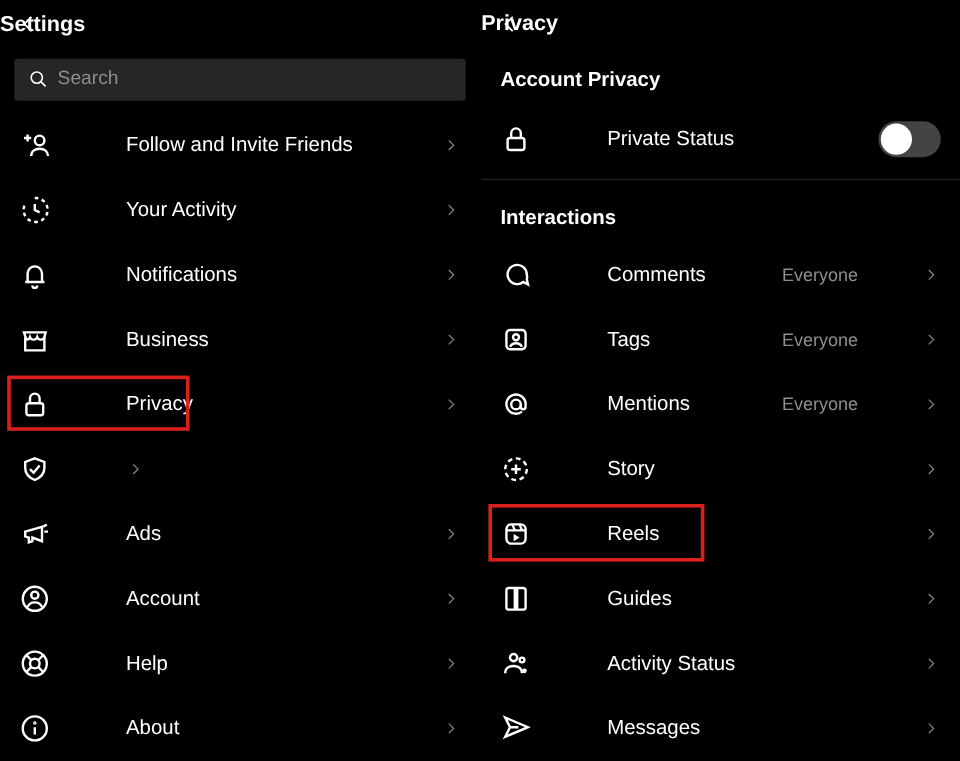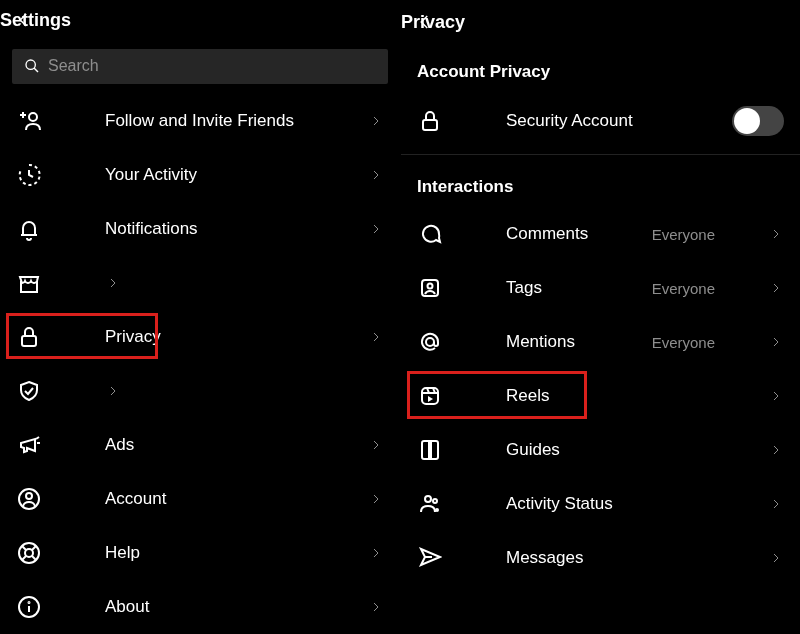--- a/index.html
+++ b/index.html
@@ -202,20 +202,21 @@
         </span>
     </div>
 
     <div class="row">
       <span class="icon">
         <svg width="24" height="24" viewBox="0 0 24 24">
             <path d="M4 10V21H20V10"></path>
             <path d="M3 6h18l-1 4a3 3 0 0 1-3 2 3 3 0 0 1-3-2 3 3 0 0 1-3 2 3 3 0 0 1-3-2 3 3 0 0 1-3 2L3 6z"></path>
           </svg>
       </span>
+      <span class="label">Business</span>
       <span class="chev">
           <svg width="12" height="12" viewBox="0 0 24 24">
             <polyline points="8 4 16 12 8 20"></polyline>
           </svg>
         </span>
     </div>
 
     <div class="row" style="position:relative">
       <span class="icon">
         <svg width="24" height="24" viewBox="0 0 24 24">
@@ -328,21 +329,21 @@
 
   <div class="section-title">Account Privacy</div>
 
   <div class="row">
     <span class="icon">
       <svg width="24" height="24" viewBox="0 0 24 24">
           <rect x="5" y="11" width="14" height="10" rx="2"></rect>
           <path d="M8 11V7a4 4 0 0 1 8 0v4"></path>
         </svg>
     </span>
-    <span class="label">Security Account</span>
+    <span class="label">Private Status</span>
     <div class="toggle">
       <div class="knob"></div>
     </div>
   </div>
 
   <div class="hr"></div>
 
   <div class="section-title">Interactions</div>
 
   <div class="list">
@@ -388,20 +389,35 @@
       </span>
       <span class="label">Mentions</span>
       <span class="value">Everyone</span>
       <span class="chev">
           <svg width="12" height="12" viewBox="0 0 24 24">
             <polyline points="8 4 16 12 8 20"></polyline>
           </svg>
         </span>
     </div>
 
+    <div class="row">
+      <span class="icon">
+        <svg width="24" height="24" viewBox="0 0 24 24">
+            <circle cx="12" cy="12" r="9" stroke-dasharray="4 3"></circle>
+            <line x1="12" y1="8" x2="12" y2="16"></line>
+            <line x1="8" y1="12" x2="16" y2="12"></line>
+          </svg>
+      </span>
+      <span class="label">Story</span>
+      <span class="chev">
+          <svg width="12" height="12" viewBox="0 0 24 24">
+            <polyline points="8 4 16 12 8 20"></polyline>
+          </svg>
+        </span>
+    </div>
 
     <div class="row" style="position:relative">
       <span class="icon">
         <svg width="24" height="24" viewBox="0 0 24 24">
             <rect x="4" y="4" width="16" height="16" rx="4"></rect>
             <line x1="4" y1="9" x2="20" y2="9"></line>
             <line x1="9" y1="4" x2="11" y2="9"></line>
             <line x1="15" y1="4" x2="17" y2="9"></line>
             <polygon points="10,12 10,18 15,15" fill="#fff" stroke="none"></polygon>
           </svg>

